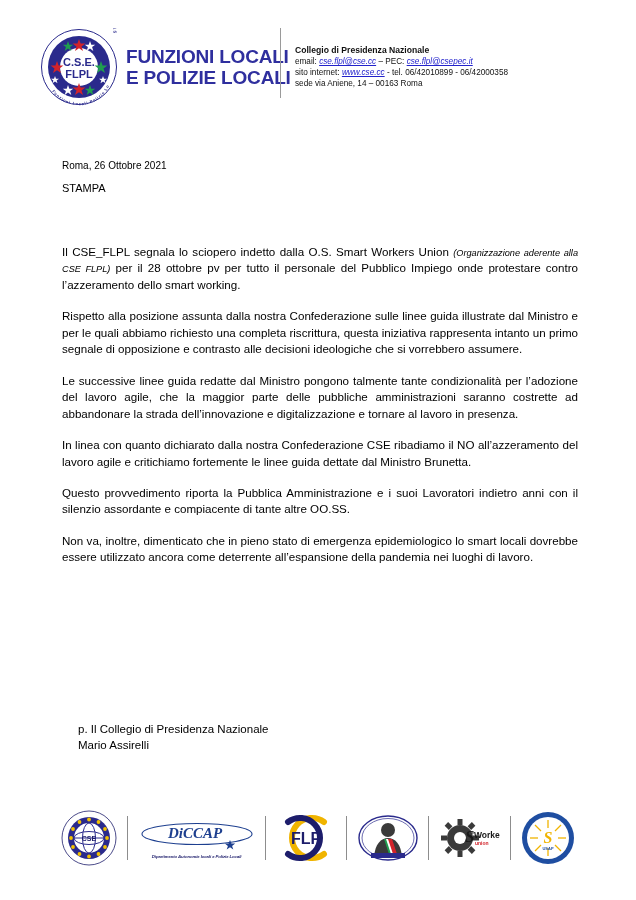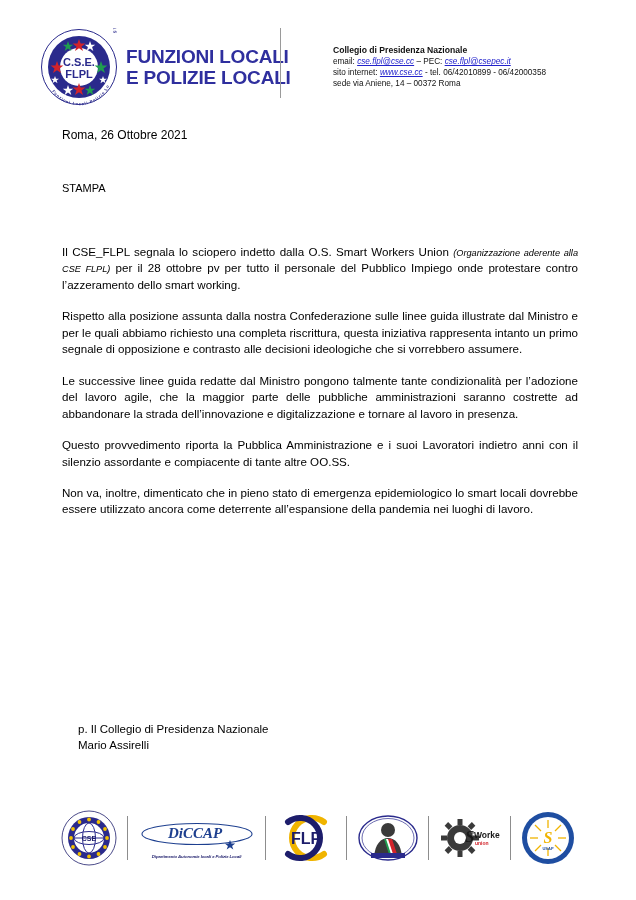--- a/index.html
+++ b/index.html
@@ -66,21 +66,20 @@
     height: 70px;
     margin-left: 2px;
     margin-right: 14px;
     flex: 0 0 1px;
   }
 
   .contact-block {
     padding-top: 17px;
     line-height: 1.32;
     flex: 1 1 auto;
-    margin-left: 38px;
   }
   .contact-title {
     font-size: 8.6px;
     font-weight: bold;
     color: #111111;
     margin-bottom: 1px;
   }
   .contact-line {
     font-size: 8.2px;
     color: #111111;
@@ -88,23 +87,23 @@
   }
   .link {
     color: #2222cc;
     text-decoration: underline;
     font-style: italic;
   }
 
   
   .date-line {
     position: absolute;
-    top: 128px;
+    top: 160px;
     left: 62px;
-    font-size: 12px;
+    font-size: 10px;
   }
   .recipient {
     position: absolute;
     top: 182px;
     left: 62px;
     font-size: 11px;
   }
 
   .body-copy {
     position: absolute;
@@ -225,33 +224,34 @@
         <span>email:</span>
         <span class="link">cse.flpl@cse.cc</span>
         <span>– PEC:</span>
         <span class="link">cse.flpl@csepec.it</span>
       </div>
       <div class="contact-line">
         <span>sito internet:</span>
         <span class="link">www.cse.cc</span>
         <span>- tel. 06/42010899 - 06/42000358</span>
       </div>
-      <div class="contact-line">sede via Aniene, 14 – 00372 Roma</div>
+      <div class="contact-line">sede via Aniene, 14 – 00163 Roma</div>
     </div>
   </div>
 
   <div class="date-line">Roma, 26 Ottobre 2021</div>
   <div class="recipient">STAMPA</div>
 
   <div class="body-copy">
     <p class="para">
       <span>Il CSE_FLPL segnala lo sciopero indetto dalla O.S. Smart Workers Union </span><span class="org-note">(Organizzazione aderente alla CSE FLPL)</span><span> per il 28 ottobre pv per tutto il personale del Pubblico Impiego onde protestare contro l’azzeramento dello smart working.</span>
     </p>
     <p class="para">Rispetto alla posizione assunta dalla nostra Confederazione sulle linee guida illustrate dal Ministro e per le quali abbiamo richiesto una completa riscrittura, questa iniziativa rappresenta intanto un primo segnale di opposizione e contrasto alle decisioni ideologiche che si vorrebbero assumere.</p>
     <p class="para">Le successive linee guida redatte dal Ministro pongono talmente tante condizionalità per l’adozione del lavoro agile, che la maggior parte delle pubbliche amministrazioni saranno costrette ad abbandonare la strada dell’innovazione e digitalizzazione e tornare al lavoro in presenza.</p>
+    <p class="para">In linea con quanto dichiarato dalla nostra Confederazione CSE ribadiamo il NO all’azzeramento del lavoro agile e critichiamo fortemente le linee guida dettate dal Ministro Brunetta.</p>
     <p class="para">Questo provvedimento riporta la Pubblica Amministrazione e i suoi Lavoratori indietro anni con il silenzio assordante e compiacente di tante altre OO.SS.</p>
     <p class="para">Non va, inoltre, dimenticato che in pieno stato di emergenza epidemiologico lo smart locali dovrebbe essere utilizzato ancora come deterrente all’espansione della pandemia nei luoghi di lavoro.</p>
   </div>
 
   <div class="signature">
     <div>p. Il Collegio di Presidenza Nazionale</div>
     <div>Mario Assirelli</div>
   </div>
 
   <div class="footer-logos">

